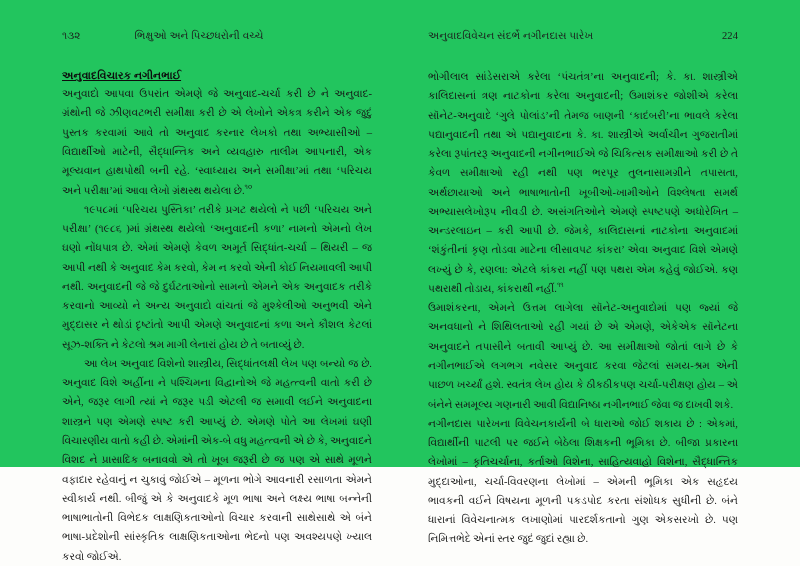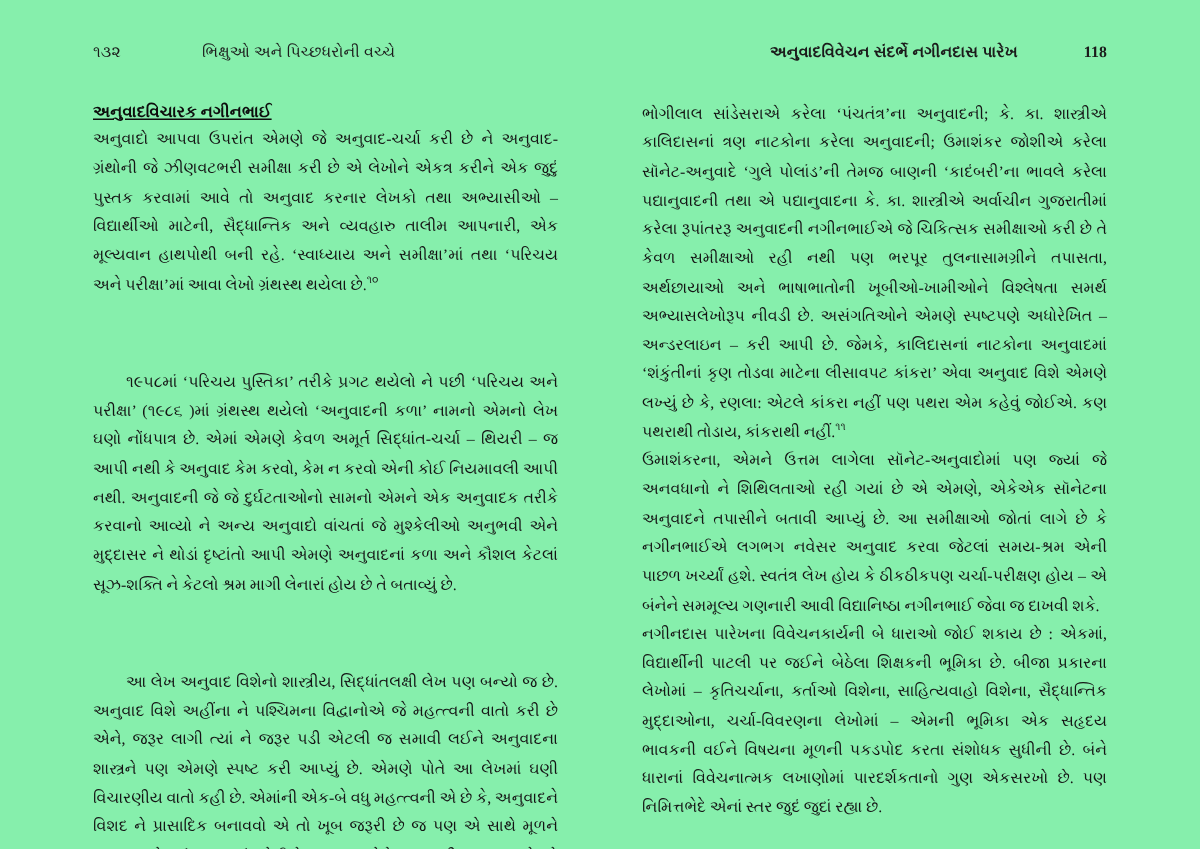--- a/index.html
+++ b/index.html
@@ -17,45 +17,44 @@
     position: relative;
     width: 800px;
     height: 566px;
     background: #fdfdfb;
     display: flex;
     box-sizing: border-box;
   }
   .page {
     position: relative;
     width: 400px;
-    height: 566px;
+    height: 467px;
     box-sizing: border-box;
-    background: #86efac;
+    background: #22c55e;
   }
   .page-left {
     padding: 30px 28px 26px 62px;
   }
   .page-right {
     padding: 30px 62px 26px 28px;
   }
   .running-head {
     display: flex;
     align-items: baseline;
     height: 18px;
     font-size: 10.5px;
     color: #1b1b1b;
     letter-spacing: 0.1px;
     margin-bottom: 19px;
   }
   .page-left .running-head {
     justify-content: flex-start;
   }
   .page-right .running-head {
-    justify-content: flex-end;
-    font-weight: bold;
+    justify-content: space-between;
   }
   .folio {
     font-size: 10.5px;
     color: #1b1b1b;
     white-space: nowrap;
   }
   .head-title {
     font-size: 10.5px;
     color: #1b1b1b;
     white-space: nowrap;
@@ -73,21 +72,20 @@
     text-align: justify;
     text-justify: inter-word;
     word-spacing: -0.2px;
   }
   p.para {
     margin: 0;
     text-indent: 0;
   }
   p.para.indent {
     text-indent: 22px;
-    margin-top: 46px;
   }
   h2.section-head {
     font-size: 10.8px;
     font-weight: bold;
     margin: 9px 0 1px 0;
     line-height: 1.5;
     color: #0d0d0d;
     letter-spacing: 0.1px;
     text-decoration: underline;
   }
@@ -130,21 +128,21 @@
       <p class="para indent"><span>આ લેખ અનુવાદ વિશેનો શાસ્ત્રીય, સિદ્ધાંતલક્ષી લેખ પણ બન્યો જ છે. અનુવાદ વિશે અહીંના ને પશ્ચિમના વિદ્વાનોએ જે મહત્ત્વની વાતો કરી છે એને, જરૂર લાગી ત્યાં ને જરૂર પડી એટલી જ સમાવી લઈને અનુવાદના શાસ્ત્રને પણ એમણે સ્પષ્ટ કરી આપ્યું છે. એમણે પોતે આ લેખમાં ઘણી વિચારણીય વાતો કહી છે. એમાંની એક-બે વધુ મહત્ત્વની એ છે કે, અનુવાદને વિશદ ને પ્રાસાદિક બનાવવો એ તો ખૂબ જરૂરી છે જ પણ એ સાથે મૂળને વફાદાર રહેવાનું ન ચુકાવું જોઈએ – મૂળના ભોગે આવનારી રસાળતા એમને સ્વીકાર્ય નથી. બીજું એ કે અનુવાદકે મૂળ ભાષા અને લક્ષ્ય ભાષા બન્નેની ભાષાભાતોની વિભેદક લાક્ષણિકતાઓનો વિચાર કરવાની સાથેસાથે એ બંને ભાષા-પ્રદેશોની સાંસ્કૃતિક લાક્ષણિકતાઓના ભેદનો પણ અવશ્યપણે ખ્યાલ કરવો જોઈએ.</span></p>
 
     </div>
   </div>
 
   <div class="gutter"></div>
 
   <div class="page page-right">
     <div class="running-head">
       <span class="head-title">અનુવાદવિવેચન સંદર્ભે નગીનદાસ પારેખ</span>
-      <span class="folio">118</span>
+      <span class="folio">224</span>
     </div>
 
     <div class="body-col">
       <p class="para"><span>ભોગીલાલ સાંડેસરાએ કરેલા ‘પંચતંત્ર’ના અનુવાદની; કે. કા. શાસ્ત્રીએ કાલિદાસનાં ત્રણ નાટકોના કરેલા અનુવાદની; ઉમાશંકર જોશીએ કરેલા સૉનેટ-અનુવાદે ‘ગુલે પોલાંડ’ની તેમજ બાણની ‘કાદંબરી’ના ભાવલે કરેલા પદ્યાનુવાદની તથા એ પદ્યાનુવાદના કે. કા. શાસ્ત્રીએ અર્વાચીન ગુજરાતીમાં કરેલા રૂપાંતરરૂ અનુવાદની નગીનભાઈએ જે ચિકિત્સક સમીક્ષાઓ કરી છે તે કેવળ સમીક્ષાઓ રહી નથી પણ ભરપૂર તુલનાસામગ્રીને તપાસતા, અર્થછાયાઓ અને ભાષાભાતોની ખૂબીઓ-ખામીઓને વિશ્લેષતા સમર્થ અભ્યાસલેખોરૂપ નીવડી છે. અસંગતિઓને એમણે સ્પષ્ટપણે અધોરેખિત – અન્ડરલાઇન – કરી આપી છે. જેમકે, કાલિદાસનાં નાટકોના અનુવાદમાં ‘શંકુંતીનાં કૃણ તોડવા માટેના લીસાવપટ કાંકરા’ એવા અનુવાદ વિશે એમણે લખ્યું છે કે, રણલા:  એટલે  કાંકરા નહીં પણ પથરા એમ કહેવું જોઈએ. કણ પથરાથી તોડાય, કાંકરાથી નહીં.</span><span class="sup">૧૧</span></p>
 
       <p class="para"><span>ઉમાશંકરના, એમને ઉત્તમ લાગેલા સૉનેટ-અનુવાદોમાં પણ જ્યાં જે અનવધાનો ને શિથિલતાઓ રહી ગયાં છે એ એમણે, એકેએક સૉનેટના અનુવાદને તપાસીને બતાવી આપ્યું છે. આ સમીક્ષાઓ જોતાં લાગે છે કે નગીનભાઈએ લગભગ નવેસર અનુવાદ કરવા જેટલાં સમય-શ્રમ એની પાછળ ખર્ચ્યાં હશે. સ્વતંત્ર લેખ હોય કે ઠીકઠીકપણ ચર્ચા-પરીક્ષણ હોય – એ બંનેને સમમૂલ્ય ગણનારી આવી વિદ્યાનિષ્ઠા નગીનભાઈ જેવા જ દાખવી શકે.</span></p>
 
 
       <p class="para"><span>નગીનદાસ પારેખના વિવેચનકાર્યની બે ધારાઓ જોઈ શકાય છે : એકમાં, વિદ્યાર્થીની પાટલી પર જઈને બેઠેલા શિક્ષકની ભૂમિકા છે. બીજા પ્રકારના લેખોમાં – કૃતિચર્ચાના, કર્તાઓ વિશેના, સાહિત્યવાહો વિશેના, સૈદ્ધાન્તિક મુદ્દાઓના, ચર્ચા-વિવરણના લેખોમાં – એમની ભૂમિકા એક સહૃદય ભાવકની વઈને વિષયના મૂળની પકડપોદ કરતા સંશોધક સુધીની છે. બંને ધારાનાં વિવેચનાત્મક લખાણોમાં પારદર્શકતાનો ગુણ એકસરખો છે. પણ નિમિત્તભેદે એનાં સ્તર જુદં જુદાં રહ્યા છે.</span></p>
 

